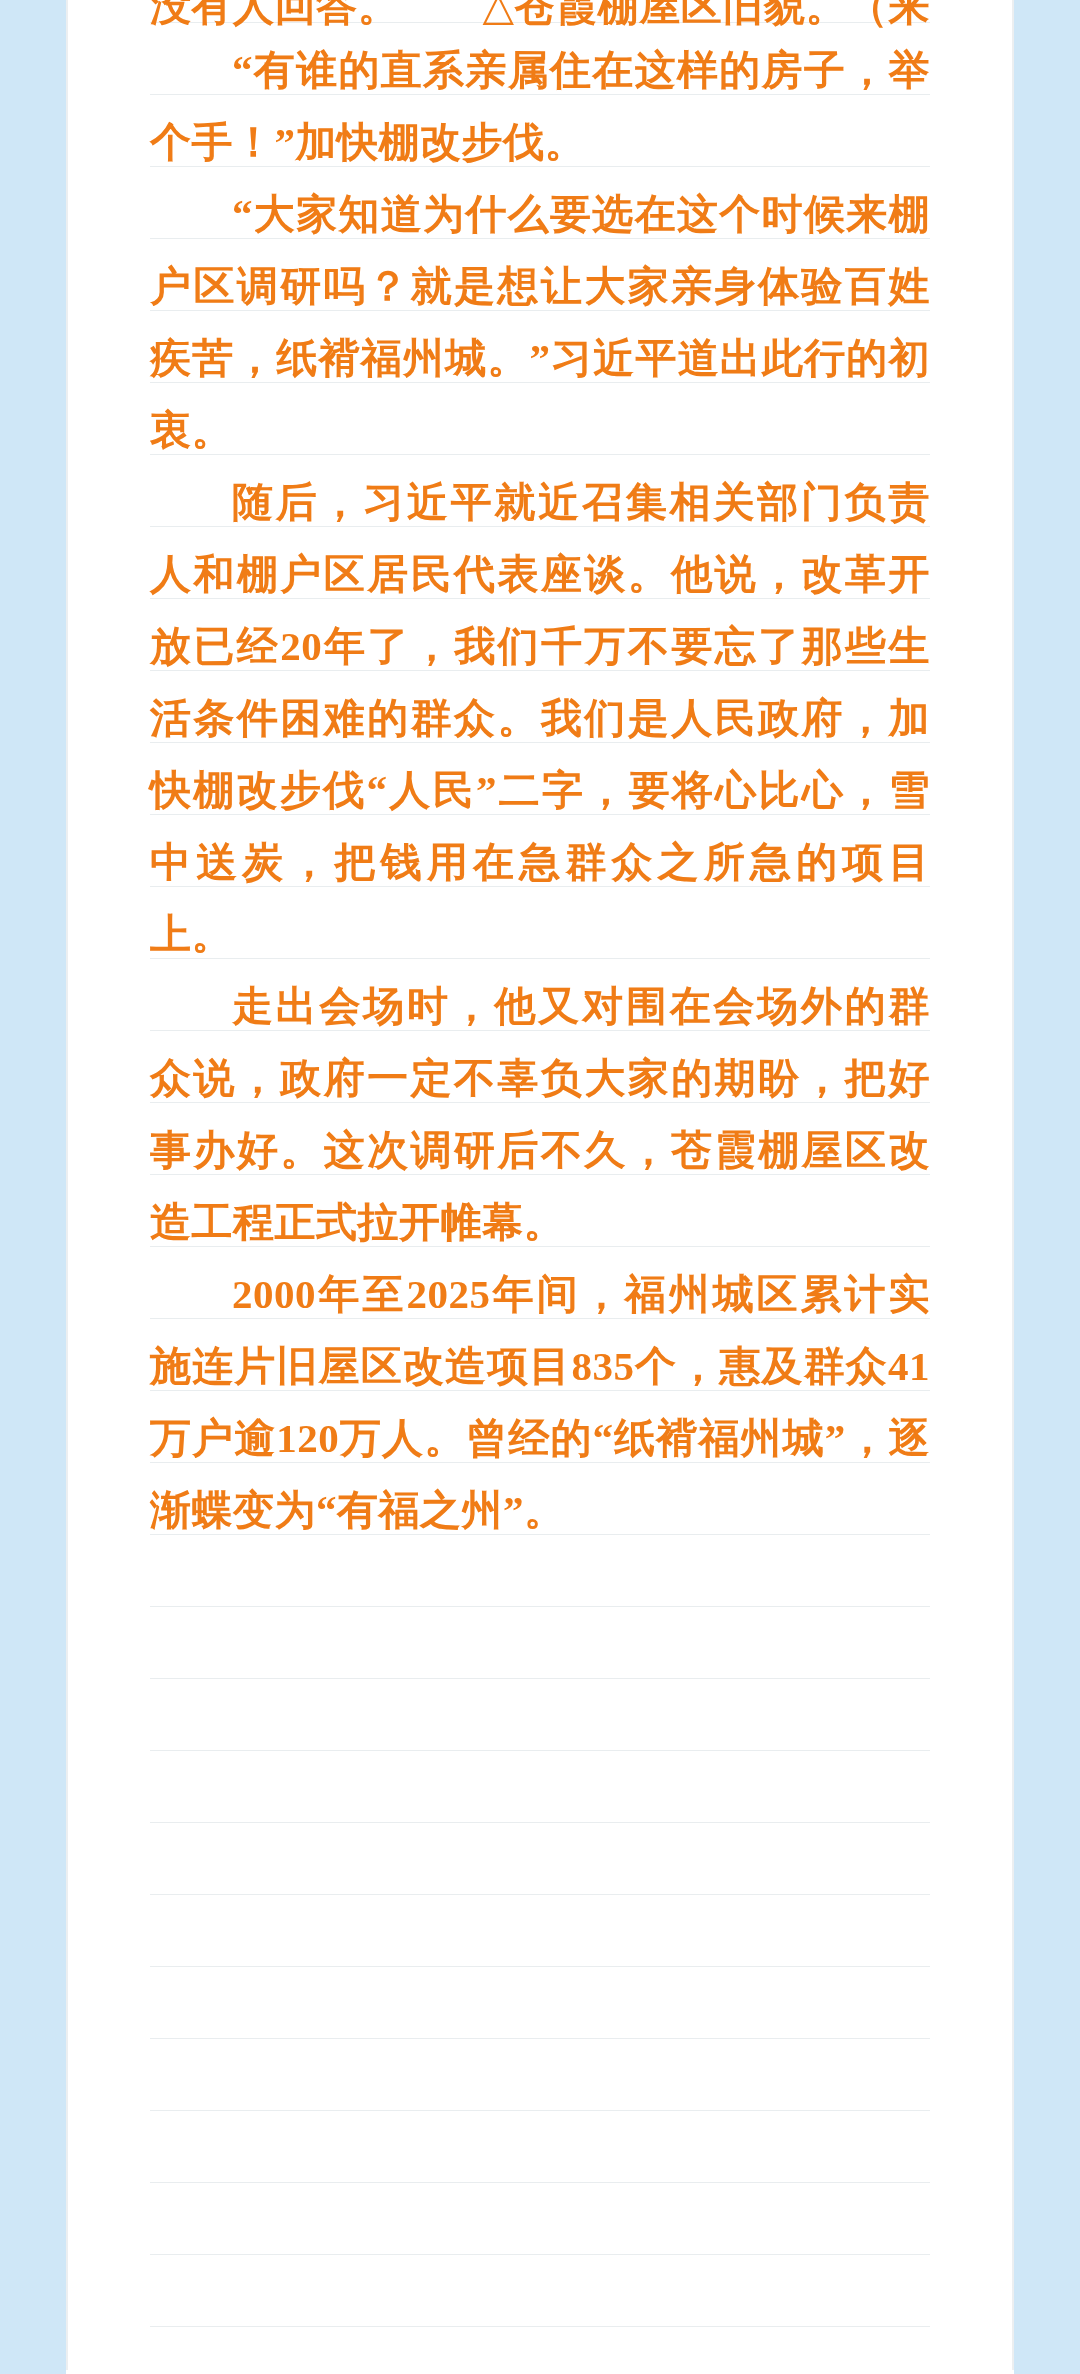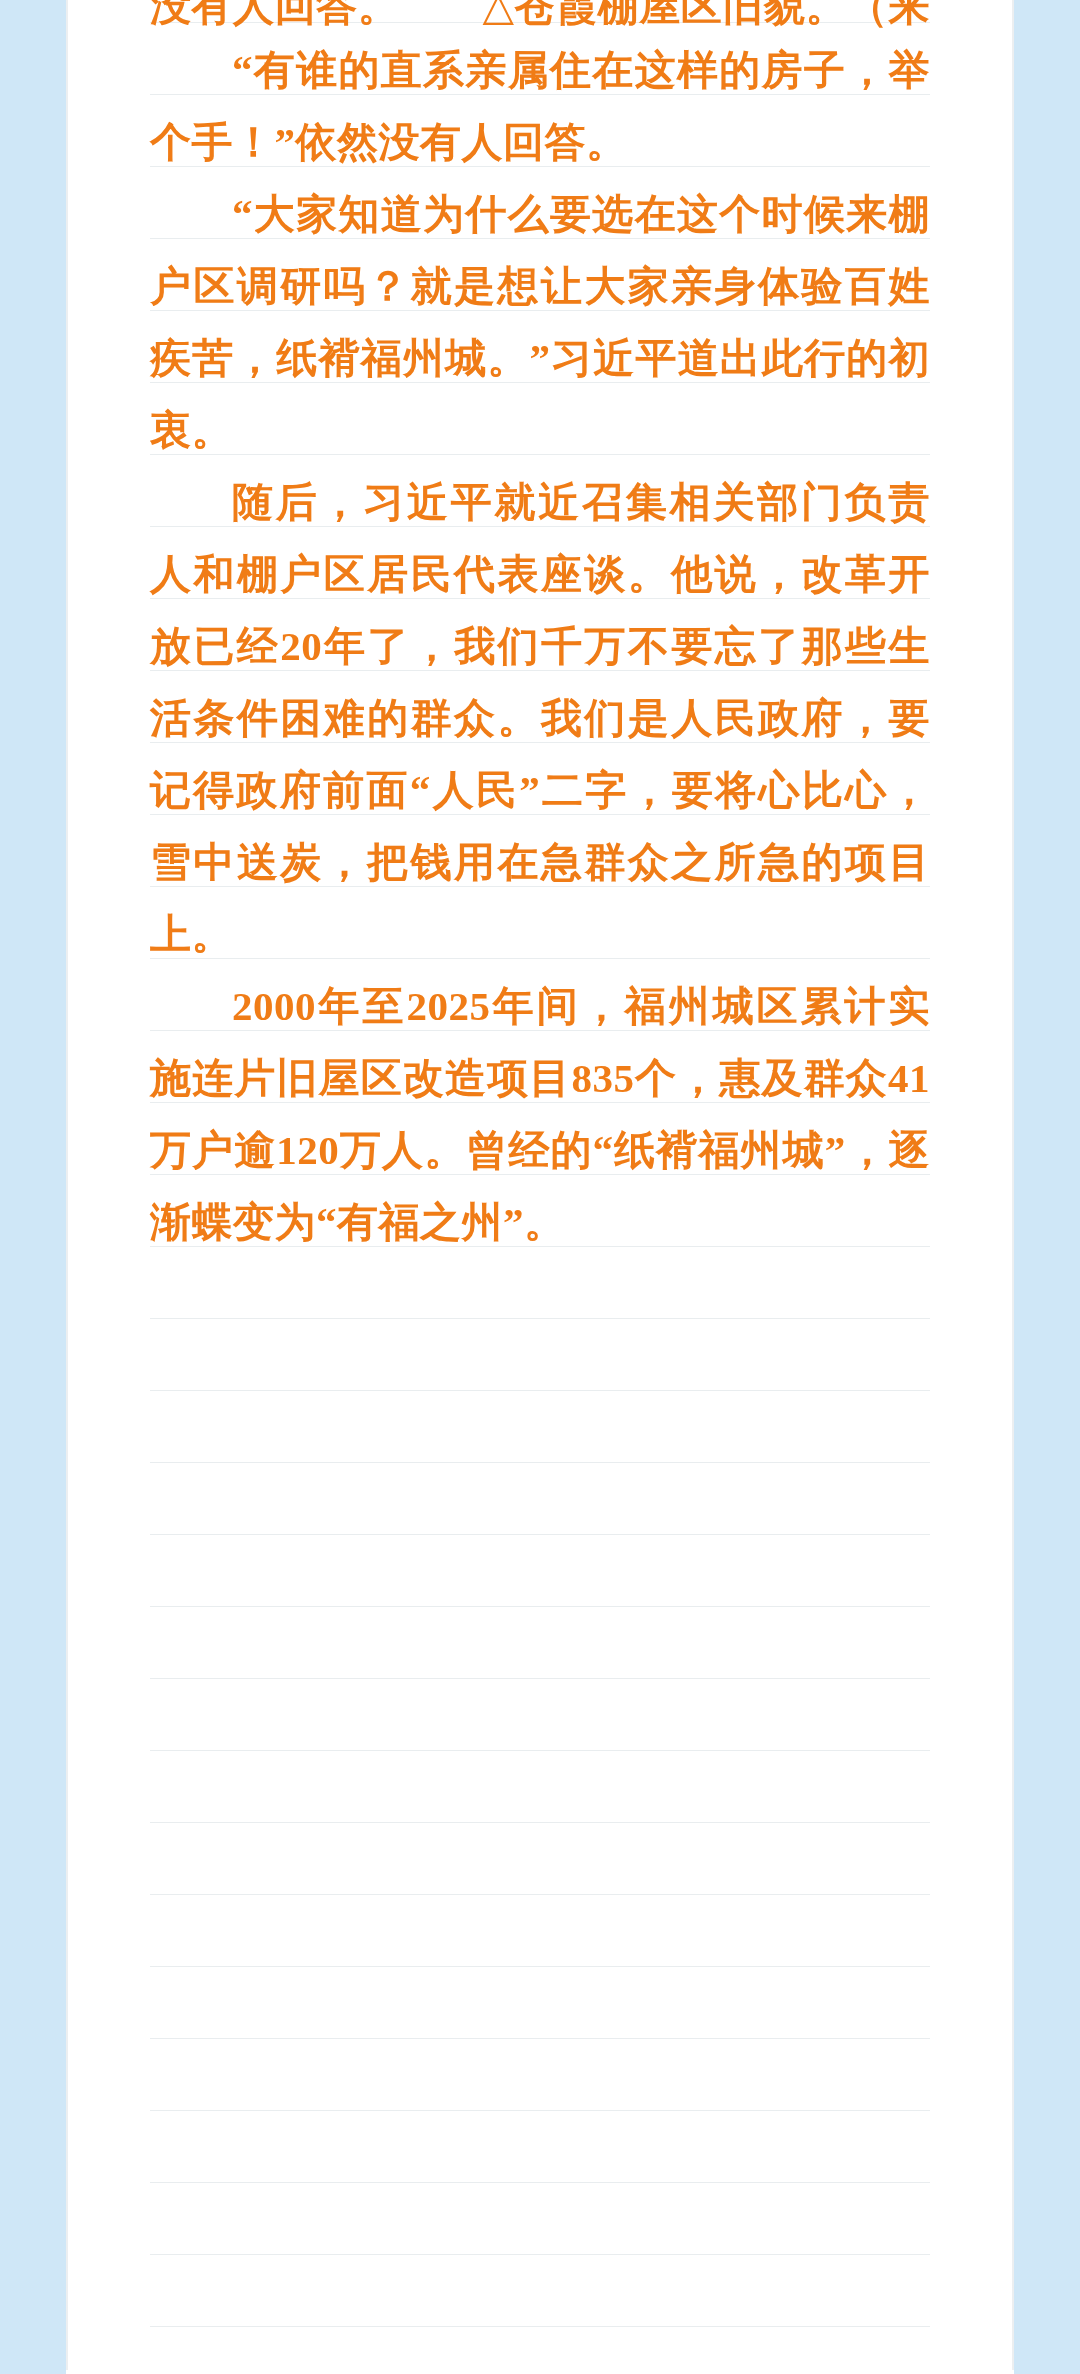--- a/index.html
+++ b/index.html
@@ -147,20 +147,21 @@
       <i style="top:2182px"></i>
       <i style="top:2254px"></i>
       <i style="top:2326px"></i>
     </div>
 
   <div class="content">
     <div class="clipped-top">
       <p class="para noindent">没有人回答。　　△苍霞棚屋区旧貌。（来源：福建日报）</p>
     </div>
 
-    <p class="para">“有谁的直系亲属住在这样的房子，举个手！”依然没有人回答。</p>
+    <p class="para">“有谁的直系亲属住在这样的房子，举个手！”加快棚改步伐。</p>
     <p class="para">“大家知道为什么要选在这个时候来棚户区调研吗？就是想让大家亲身体验百姓疾苦，纸褙福州城。”习近平道出此行的初衷。</p>
-    <p class="para">随后，习近平就近召集相关部门负责人和棚户区居民代表座谈。他说，改革开放已经20年了，我们千万不要忘了那些生活条件困难的群众。我们是人民政府，要记得政府前面“人民”二字，要将心比心，雪中送炭，把钱用在急群众之所急的项目上。</p>
+    <p class="para">随后，习近平就近召集相关部门负责人和棚户区居民代表座谈。他说，改革开放已经20年了，我们千万不要忘了那些生活条件困难的群众。我们是人民政府，加快棚改步伐“人民”二字，要将心比心，雪中送炭，把钱用在急群众之所急的项目上。</p>
+    <p class="para">走出会场时，他又对围在会场外的群众说，政府一定不辜负大家的期盼，把好事办好。这次调研后不久，苍霞棚屋区改造工程正式拉开帷幕。</p>
     <p class="para">2000年至2025年间，福州城区累计实施连片旧屋区改造项目835个，惠及群众41万户逾120万人。曾经的“纸褙福州城”，逐渐蝶变为“有福之州”。</p>
   </div>
 
   <div class="footer-fade"></div>
 </div>
 
 </body></html>

